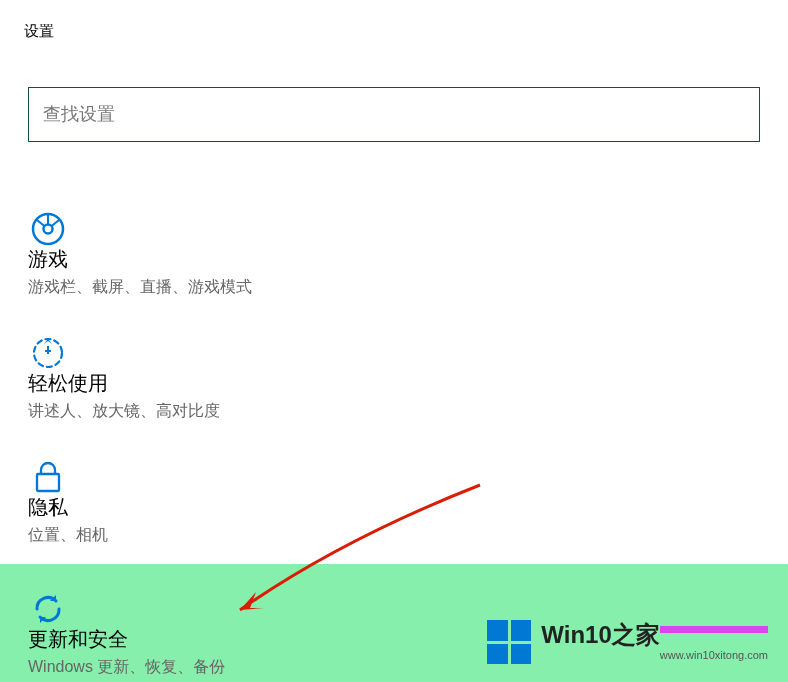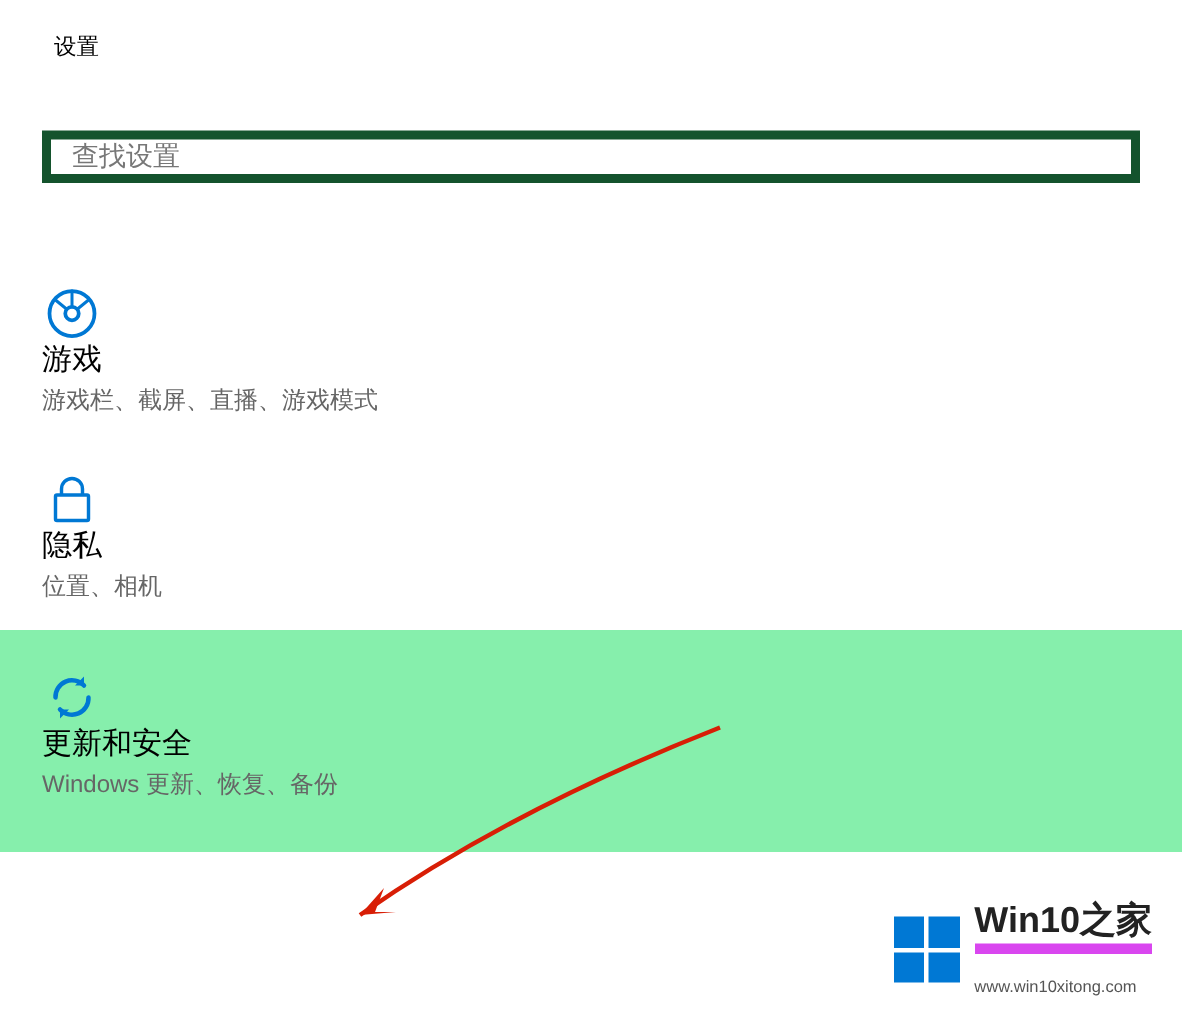--- a/index.html
+++ b/index.html
@@ -9,34 +9,34 @@
     }
     body {
       font-family: "Microsoft YaHei", "Segoe UI", sans-serif;
       background: #fff;
       width: 788px;
       height: 682px;
       overflow: hidden;
       position: relative;
     }
     .header {
-      padding: 22px 36px 10px;
+      padding: 22px 24px 10px;
     }
     .header-title {
       font-size: 15px;
       color: #000;
     }
     .search-container {
       padding: 0 28px;
       margin-top: 36px;
     }
     .search-input {
       width: 100%;
-      border: 6px solid #14532d;
-      padding: 1px 14px;
+      border: 1px solid #14532d;
+      padding: 16px 14px;
       font-size: 18px;
       color: #000;
       outline: none;
       font-family: inherit;
     }
     .search-input::placeholder {
       color: #777;
     }
     .settings-list {
       margin-top: 50px;
@@ -98,21 +98,21 @@
       display: grid;
       grid-template-columns: 1fr 1fr;
       grid-template-rows: 1fr 1fr;
       gap: 3px;
     }
     .watermark-logo div {
       background: #0078d4;
     }
     .watermark-text {
       display: flex;
-      flex-direction: column;
+      flex-direction: row;
     }
     .watermark-title {
       font-size: 24px;
       font-weight: bold;
       color: #222;
       line-height: 1;
     }
     .watermark-url {
       font-size: 11px;
       color: #555;
@@ -144,20 +144,34 @@
         <path d="M17 2 L17 17 M6 8 L17 17 M28 8 L17 17" fill="none" stroke="#0078d4" stroke-width="2" stroke-linecap="round"></path>
         <circle cx="17" cy="17" r="4.5" fill="#fff" stroke="#0078d4" stroke-width="2.5"></circle>
       </svg>
     </div>
     <div class="item-text">
       <div class="item-title">游戏</div>
       <div class="item-subtitle">游戏栏、截屏、直播、游戏模式</div>
     </div>
   </div>
 
+  <div class="settings-item">
+    <div class="icon-wrap">
+      <svg width="34" height="34" viewBox="0 0 34 34">
+        <circle cx="17" cy="17" r="14" fill="none" stroke="#0078d4" stroke-width="2.2" stroke-dasharray="5 4" stroke-linecap="round"></circle>
+        <path d="M17 3 L21 8 L17 5 L13 8 Z" fill="#0078d4"></path>
+        <line x1="17" y1="10" x2="17" y2="18" stroke="#0078d4" stroke-width="2"></line>
+        <line x1="14" y1="15" x2="20" y2="15" stroke="#0078d4" stroke-width="2"></line>
+      </svg>
+    </div>
+    <div class="item-text">
+      <div class="item-title">轻松使用</div>
+      <div class="item-subtitle">讲述人、放大镜、高对比度</div>
+    </div>
+  </div>
 
 
   <div class="settings-item">
     <div class="icon-wrap">
       <svg width="30" height="34" viewBox="0 0 30 34">
         <rect x="4" y="14" width="22" height="17" rx="1" fill="none" stroke="#0078d4" stroke-width="2.3"></rect>
         <path d="M8 14 V10 a7 7 0 0 1 14 0 V14" fill="none" stroke="#0078d4" stroke-width="2.3"></path>
       </svg>
     </div>
     <div class="item-text">

